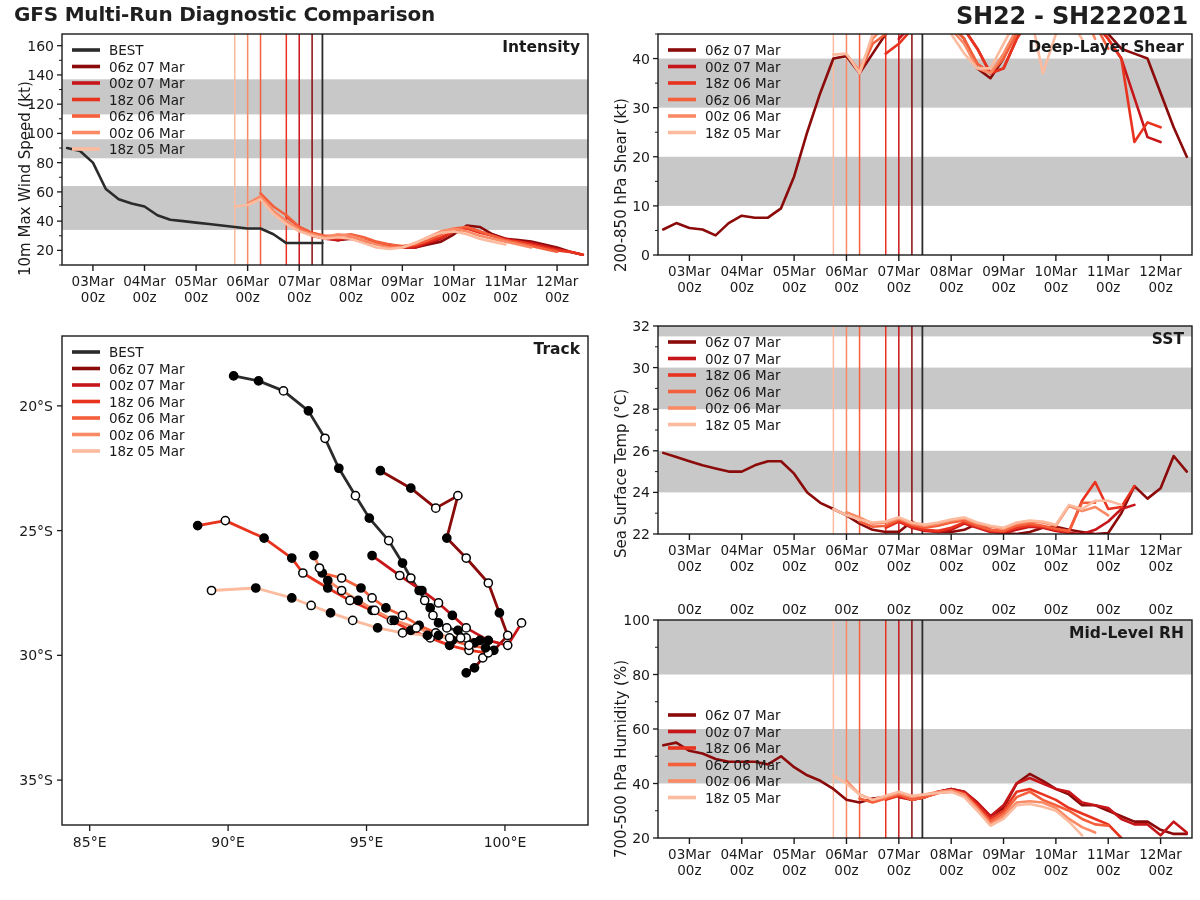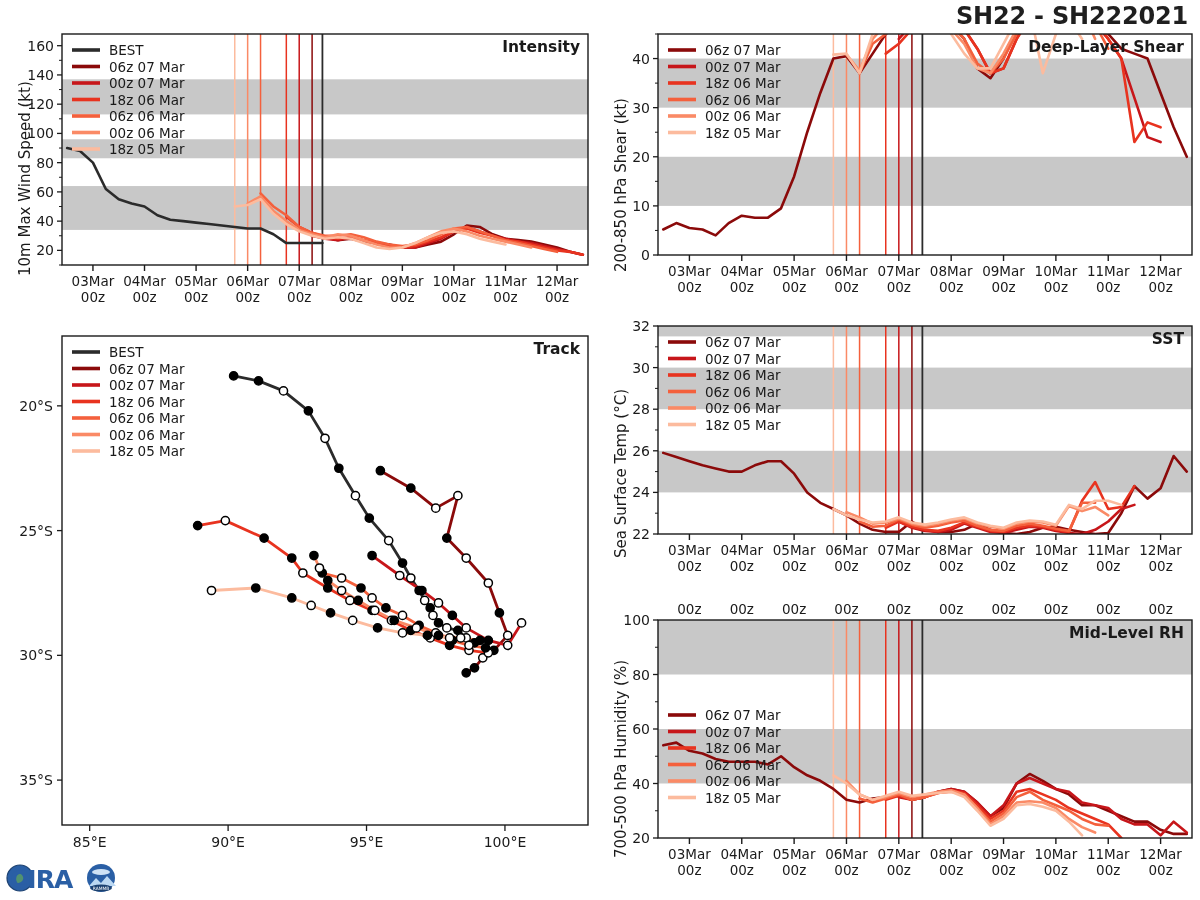--- a/index.html
+++ b/index.html
@@ -35,20 +35,21 @@
   .cira{
     position:absolute;left:4px;top:856px;width:118px;height:42px;
   }
   .cira svg{display:block;}
 </style>
 </head>
 <body>
 
 <div class="page">
 
+  <div class="main-title">GFS Multi-Run Diagnostic Comparison</div>
   <div class="storm-title">SH22 - SH222021</div>
 
   <div class="panel" id="panel-intensity" style="left:0px;top:28px;">
       <svg width="596" height="285" viewBox="0 0 596 285">
         <rect x="62" y="6" width="526" height="231" fill="#ffffff"></rect>
         <clipPath id="clip-intensity">
           <rect x="62" y="6" width="526" height="231"></rect>
         </clipPath>
         <g clip-path="url(#clip-intensity)">
           <rect x="62" y="158.05063291139243" width="526" height="43.860759493670855" fill="#c8c8c8"></rect>
@@ -546,31 +547,18 @@
           <line x1="72" y1="166.5" x2="100" y2="166.5" stroke="#f4603c" stroke-width="3.6"></line>
           <text x="109" y="171.5" font-family="DejaVu Sans, Liberation Sans, sans-serif" fill="#1a1a1a" font-size="13.5">06z 06 Mar</text>
           <line x1="72" y1="183" x2="100" y2="183" stroke="#fa8a66" stroke-width="3.6"></line>
           <text x="109" y="188" font-family="DejaVu Sans, Liberation Sans, sans-serif" fill="#1a1a1a" font-size="13.5">00z 06 Mar</text>
           <line x1="72" y1="199.5" x2="100" y2="199.5" stroke="#fcbb9e" stroke-width="3.6"></line>
           <text x="109" y="204.5" font-family="DejaVu Sans, Liberation Sans, sans-serif" fill="#1a1a1a" font-size="13.5">18z 05 Mar</text>
         </g>
       </svg>
     </div>
 
-  <div class="cira">
-    <svg width="118" height="42" viewBox="0 0 118 42">
-      <circle cx="16" cy="22" r="13" fill="#2a5fa5"></circle>
-      <circle cx="16" cy="22" r="13" fill="none" stroke="#1c4170" stroke-width="1.2"></circle>
-      <path d="M9 18 q5 -3 9 1 q3 4 -1 7 q-5 3 -8 -2z" fill="#5fa35f" opacity=".75"></path>
-      <text x="6" y="32" font-family="DejaVu Sans, sans-serif" font-size="25" font-weight="bold" fill="#2a5fa5" letter-spacing="-1">CIRA</text>
-      <circle cx="97" cy="22" r="14" fill="#2a5fa5"></circle>
-      <ellipse cx="97" cy="16" rx="9" ry="3" fill="#cfe2f5"></ellipse>
-      <path d="M85 30 l7 -8 l5 5 l6 -7 l9 10 z" fill="#bcd8f2"></path>
-      <ellipse cx="97" cy="32" rx="11" ry="3.5" fill="#1c4170"></ellipse>
-      <text x="97" y="34" text-anchor="middle" font-family="DejaVu Sans, sans-serif" font-size="4.4" fill="#ffffff">RAMMB</text>
-    </svg>
-  </div>
 
 <div class="ylabel" style="left: 16px; top: 276px; font-size: 15px;">10m Max Wind Speed (kt)</div>
     <div class="ylabel" style="left: 612px; top: 272px; font-size: 15px;">200-850 hPa Shear (kt)</div>
     <div class="ylabel" style="left: 612px; top: 558px; font-size: 15px;">Sea Surface Temp (°C)</div>
     <div class="ylabel" style="left: 612px; top: 858px; font-size: 15px;">700-500 hPa Humidity (%)</div>
   </div>
 
 </body></html>

